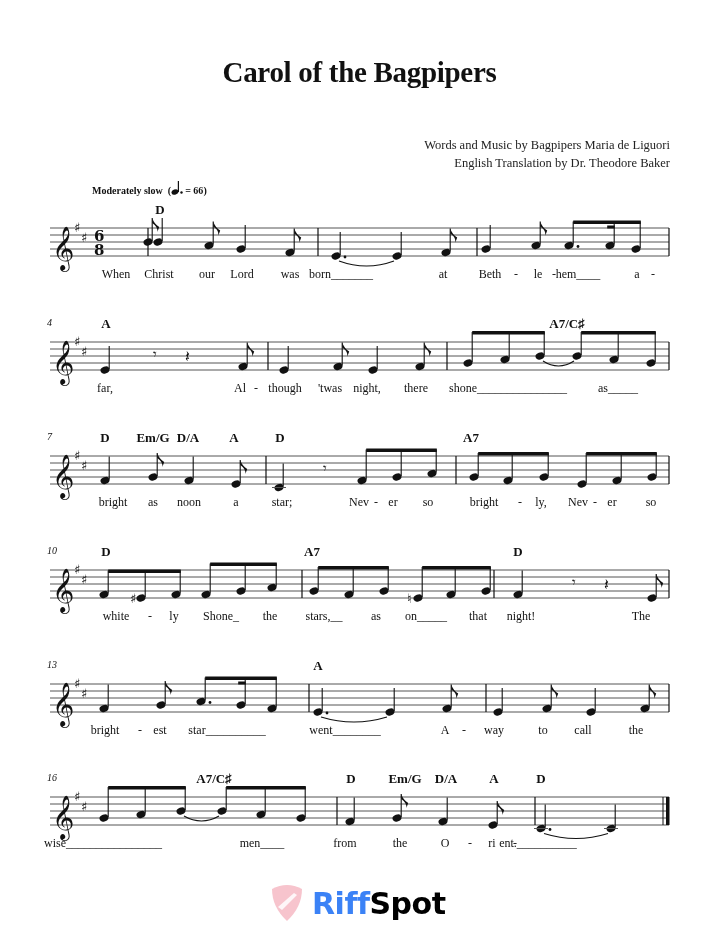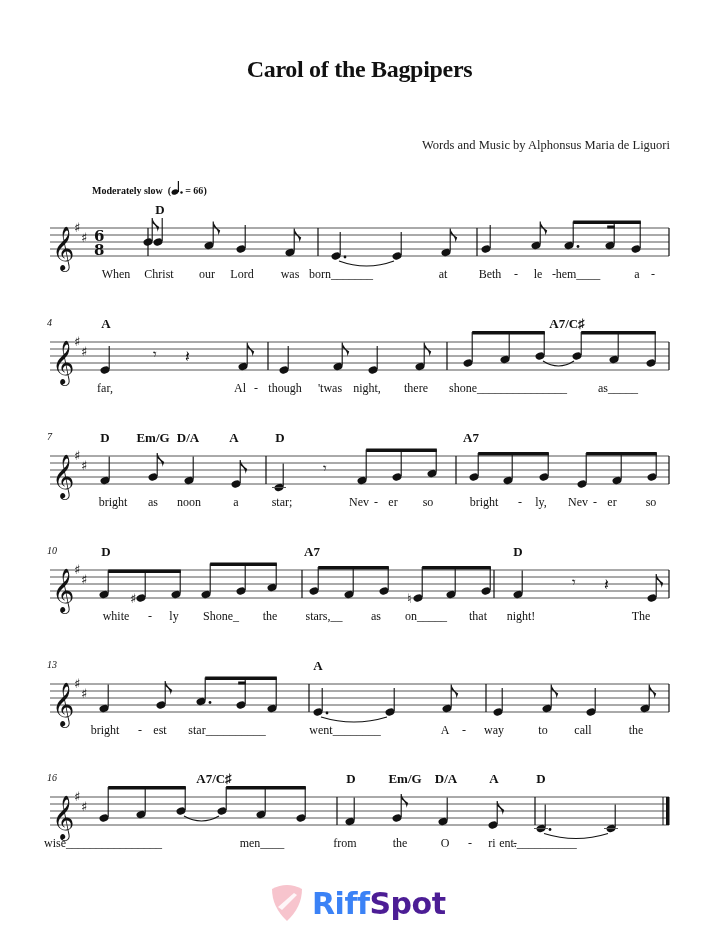--- a/index.html
+++ b/index.html
@@ -1,37 +1,38 @@
 <!DOCTYPE html>
 <html><head>
 <meta charset="utf-8">
 <style>
   html, body { margin: 0; padding: 0; background: #ffffff; }
   body { width: 719px; height: 930px; position: relative; overflow: hidden;
          font-family: "DejaVu Serif", "Liberation Serif", serif; color: #111; }
   .title { position: absolute; top: 56px; left: 0; width: 719px; text-align: center;
-           font-family: "Liberation Serif", serif; font-weight: bold; font-size: 24px; letter-spacing: -0.3px; }
+           font-family: "Liberation Serif", serif; font-weight: bold; font-size: 29px; letter-spacing: -0.3px; }
   .credits { position: absolute; top: 136px; right: 49px; text-align: right;
              font-family: "Liberation Serif", serif; font-size: 12.5px; line-height: 18px; color: #222; }
   .tempo { position: absolute; top: 180px; left: 92px; font-family: "Liberation Serif", serif;
            font-weight: bold; font-size: 10px; }
   .tempo .mm { font-weight: bold; }
   svg.score { position: absolute; top: 0; left: 0; }
   .chord { font-family: "Liberation Serif", serif; font-weight: bold; font-size: 13px; }
   .lyric { font-family: "Liberation Serif", serif; font-size: 12px; }
   .mnum { font-family: "Liberation Serif", serif; font-style: italic; font-size: 10px; }
   .logo { position: absolute; left: 268px; top: 880px; width: 200px; height: 46px; display: flex; align-items: center; gap: 6px; }
   .logo-text { font-family: "DejaVu Sans", sans-serif; font-weight: bold; font-size: 30px; letter-spacing: -0.5px; }
 </style>
 </head>
 <body>
 
 <div class="title">Carol of the Bagpipers</div>
 <div class="credits">
-  <div>Words and Music by Alphonsus Maria de Liguori</div>
+  <div>Words and Music by Bagpipers Maria de Liguori</div>
+  <div>English Translation by Dr. Theodore Baker</div>
 </div>
 <div class="tempo">
   <span>Moderately slow</span>
   <span>&nbsp;(<svg width="14" height="16" viewBox="0 0 14 16" style="vertical-align:-2px">
         <ellipse cx="4" cy="12" rx="3.6" ry="2.6" transform="rotate(-20 4 12)" fill="#111"></ellipse>
         <rect x="6.8" y="1" width="1.2" height="11" fill="#111"></rect>
         <circle cx="10.5" cy="12.5" r="1.2" fill="#111"></circle>
       </svg><span class="mm">= 66</span>)</span>
 </div>
 
@@ -418,14 +419,14 @@
       <text x="515" y="847" class="lyric" text-anchor="middle" fill="#111">-</text>
       <text x="538" y="847" class="lyric" text-anchor="middle" fill="#111">ent.__________</text>
     </g>
   </svg>
 
 <div class="logo">
   <svg width="38" height="40" viewBox="0 0 38 40">
     <path d="M4 6 Q19 -2 34 6 Q34 24 19 38 Q4 24 4 6 Z" fill="#f7c4cd"></path>
     <path d="M10 24 L26 10 L29 12 L14 27 Z" fill="#ffffff" opacity="0.85"></path>
   </svg>
-  <span class="logo-text"><span style="color:#3b82f6">Riff</span><span style="color:#4c1d95">Spot</span></span>
+  <span class="logo-text"><span style="color:#3b82f6">Riff</span><span style="color:#000000">Spot</span></span>
 </div>
 
 </body></html>

